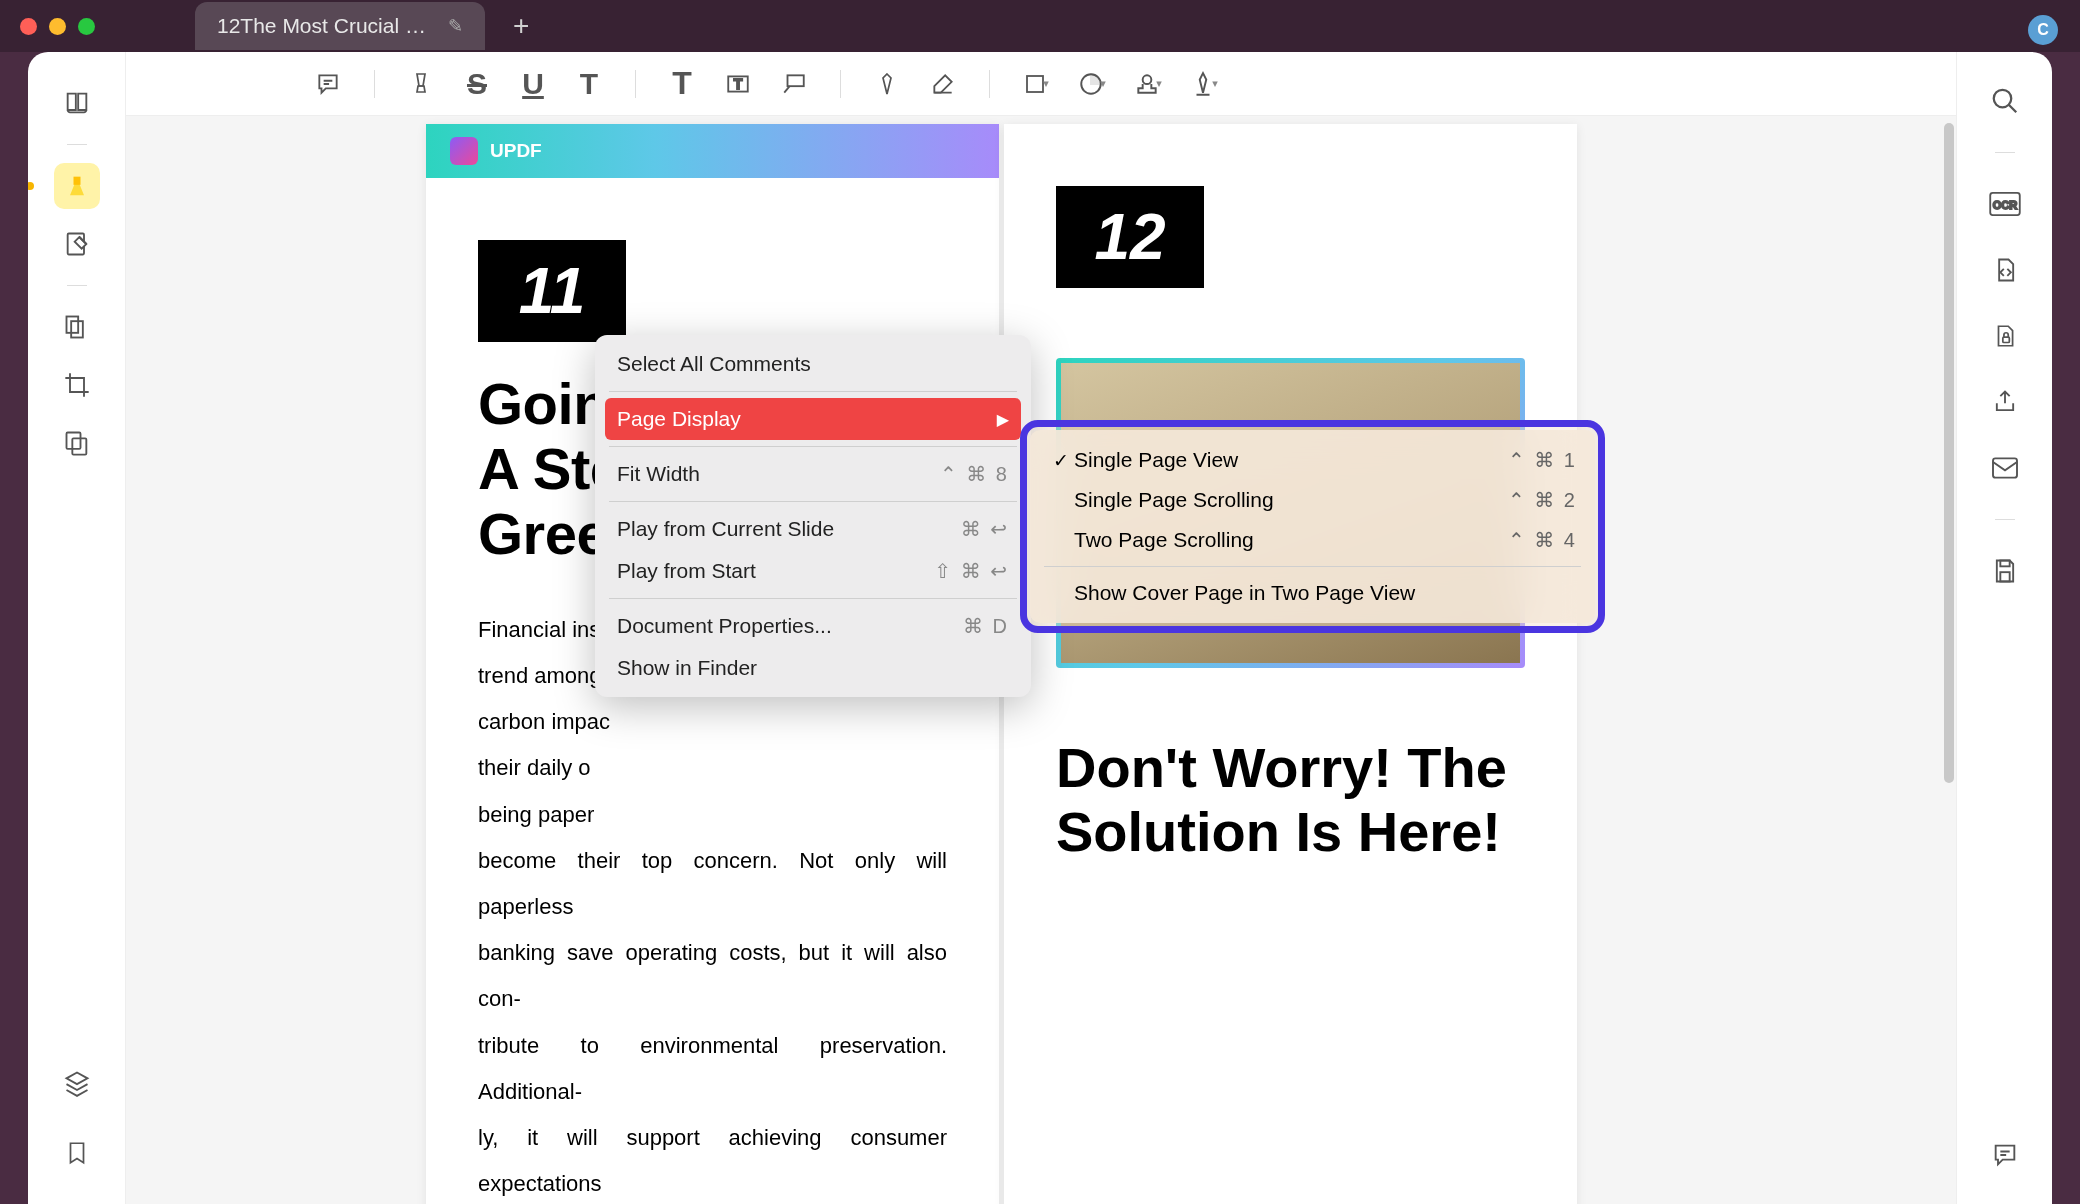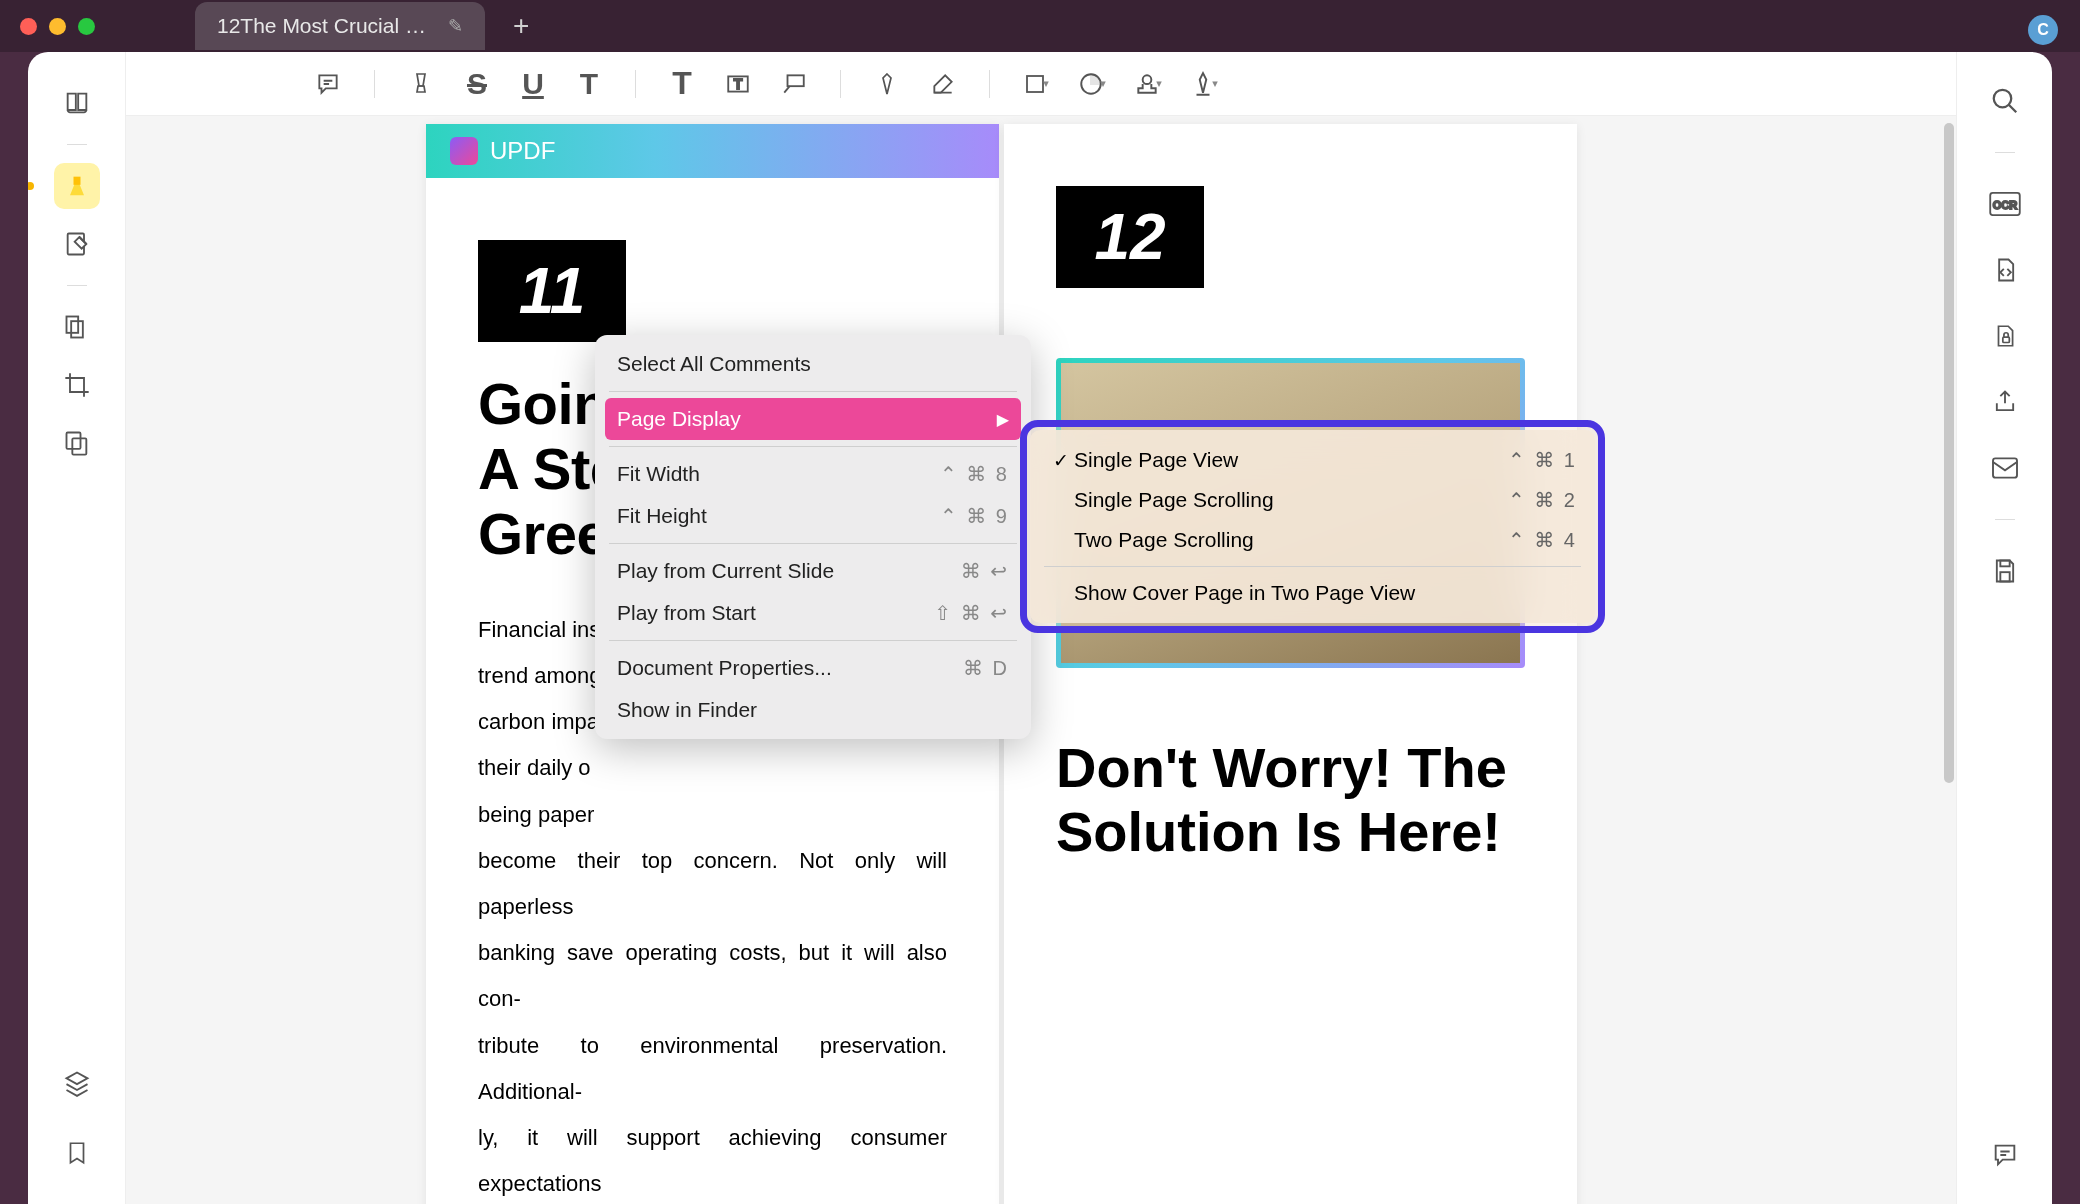--- a/index.html
+++ b/index.html
@@ -236,22 +236,22 @@
 .brand-logo {
   width: 28px;
   height: 28px;
   background: linear-gradient(135deg, #8b5cf6, #ec4899);
   border-radius: 6px;
   position: relative;
 }
 
 .brand-text {
   color: #fff;
-  font-weight: 400;
-  font-size: 24px;
+  font-weight: 700;
+  font-size: 19px;
 }
 
 .page-num-box {
   margin: 62px 0 0 52px;
   width: 148px;
   height: 102px;
   position: relative;
 }
 
 .page-num-box::before {
@@ -388,21 +388,21 @@
 .menu-item {
   display: flex;
   align-items: center;
   justify-content: space-between;
   padding: 9px 12px;
   border-radius: 6px;
   cursor: pointer;
 }
 
 .menu-item.highlighted {
-  background: #ec4899;
+  background: #ef4444;
   color: #fff;
 }
 
 .menu-separator {
   height: 1px;
   background: #cfcfcf;
   margin: 6px 4px;
 }
 
 .shortcut {
@@ -727,24 +727,20 @@
   <div class="menu-separator"></div>
   <div class="menu-item highlighted">
     <span>Page Display</span>
     <span class="submenu-chevron">▶</span>
   </div>
   <div class="menu-separator"></div>
   <div class="menu-item">
     <span>Fit Width</span>
     <span class="shortcut">⌃ ⌘ 8</span>
   </div>
-  <div class="menu-item">
-    <span>Fit Height</span>
-    <span class="shortcut">⌃ ⌘ 9</span>
-  </div>
   <div class="menu-separator"></div>
   <div class="menu-item">
     <span>Play from Current Slide</span>
     <span class="shortcut">⌘ ↩</span>
   </div>
   <div class="menu-item">
     <span>Play from Start</span>
     <span class="shortcut">⇧ ⌘ ↩</span>
   </div>
   <div class="menu-separator"></div>

